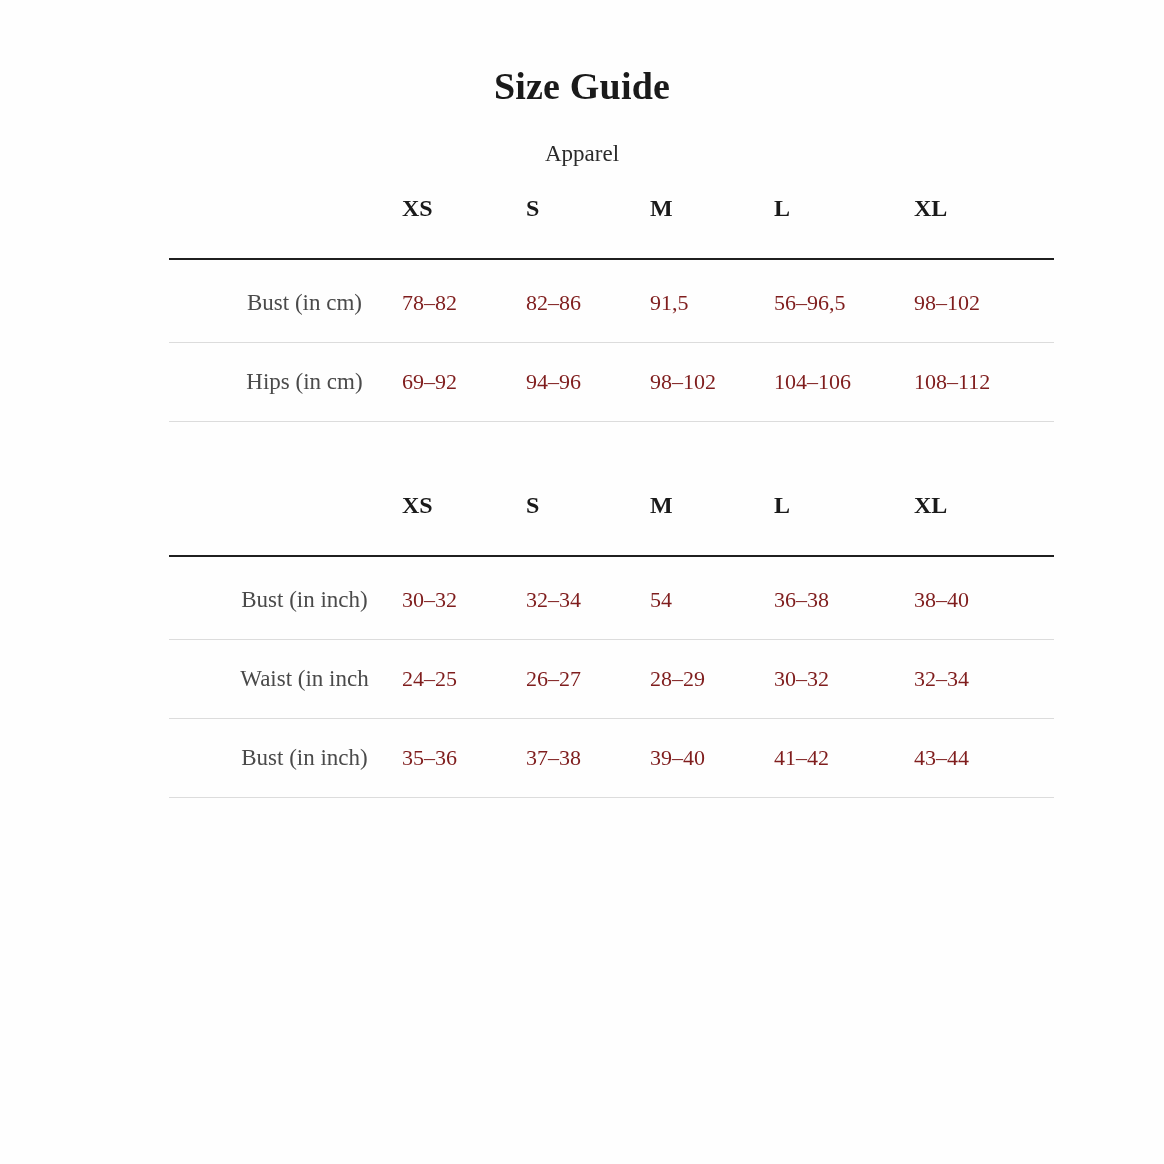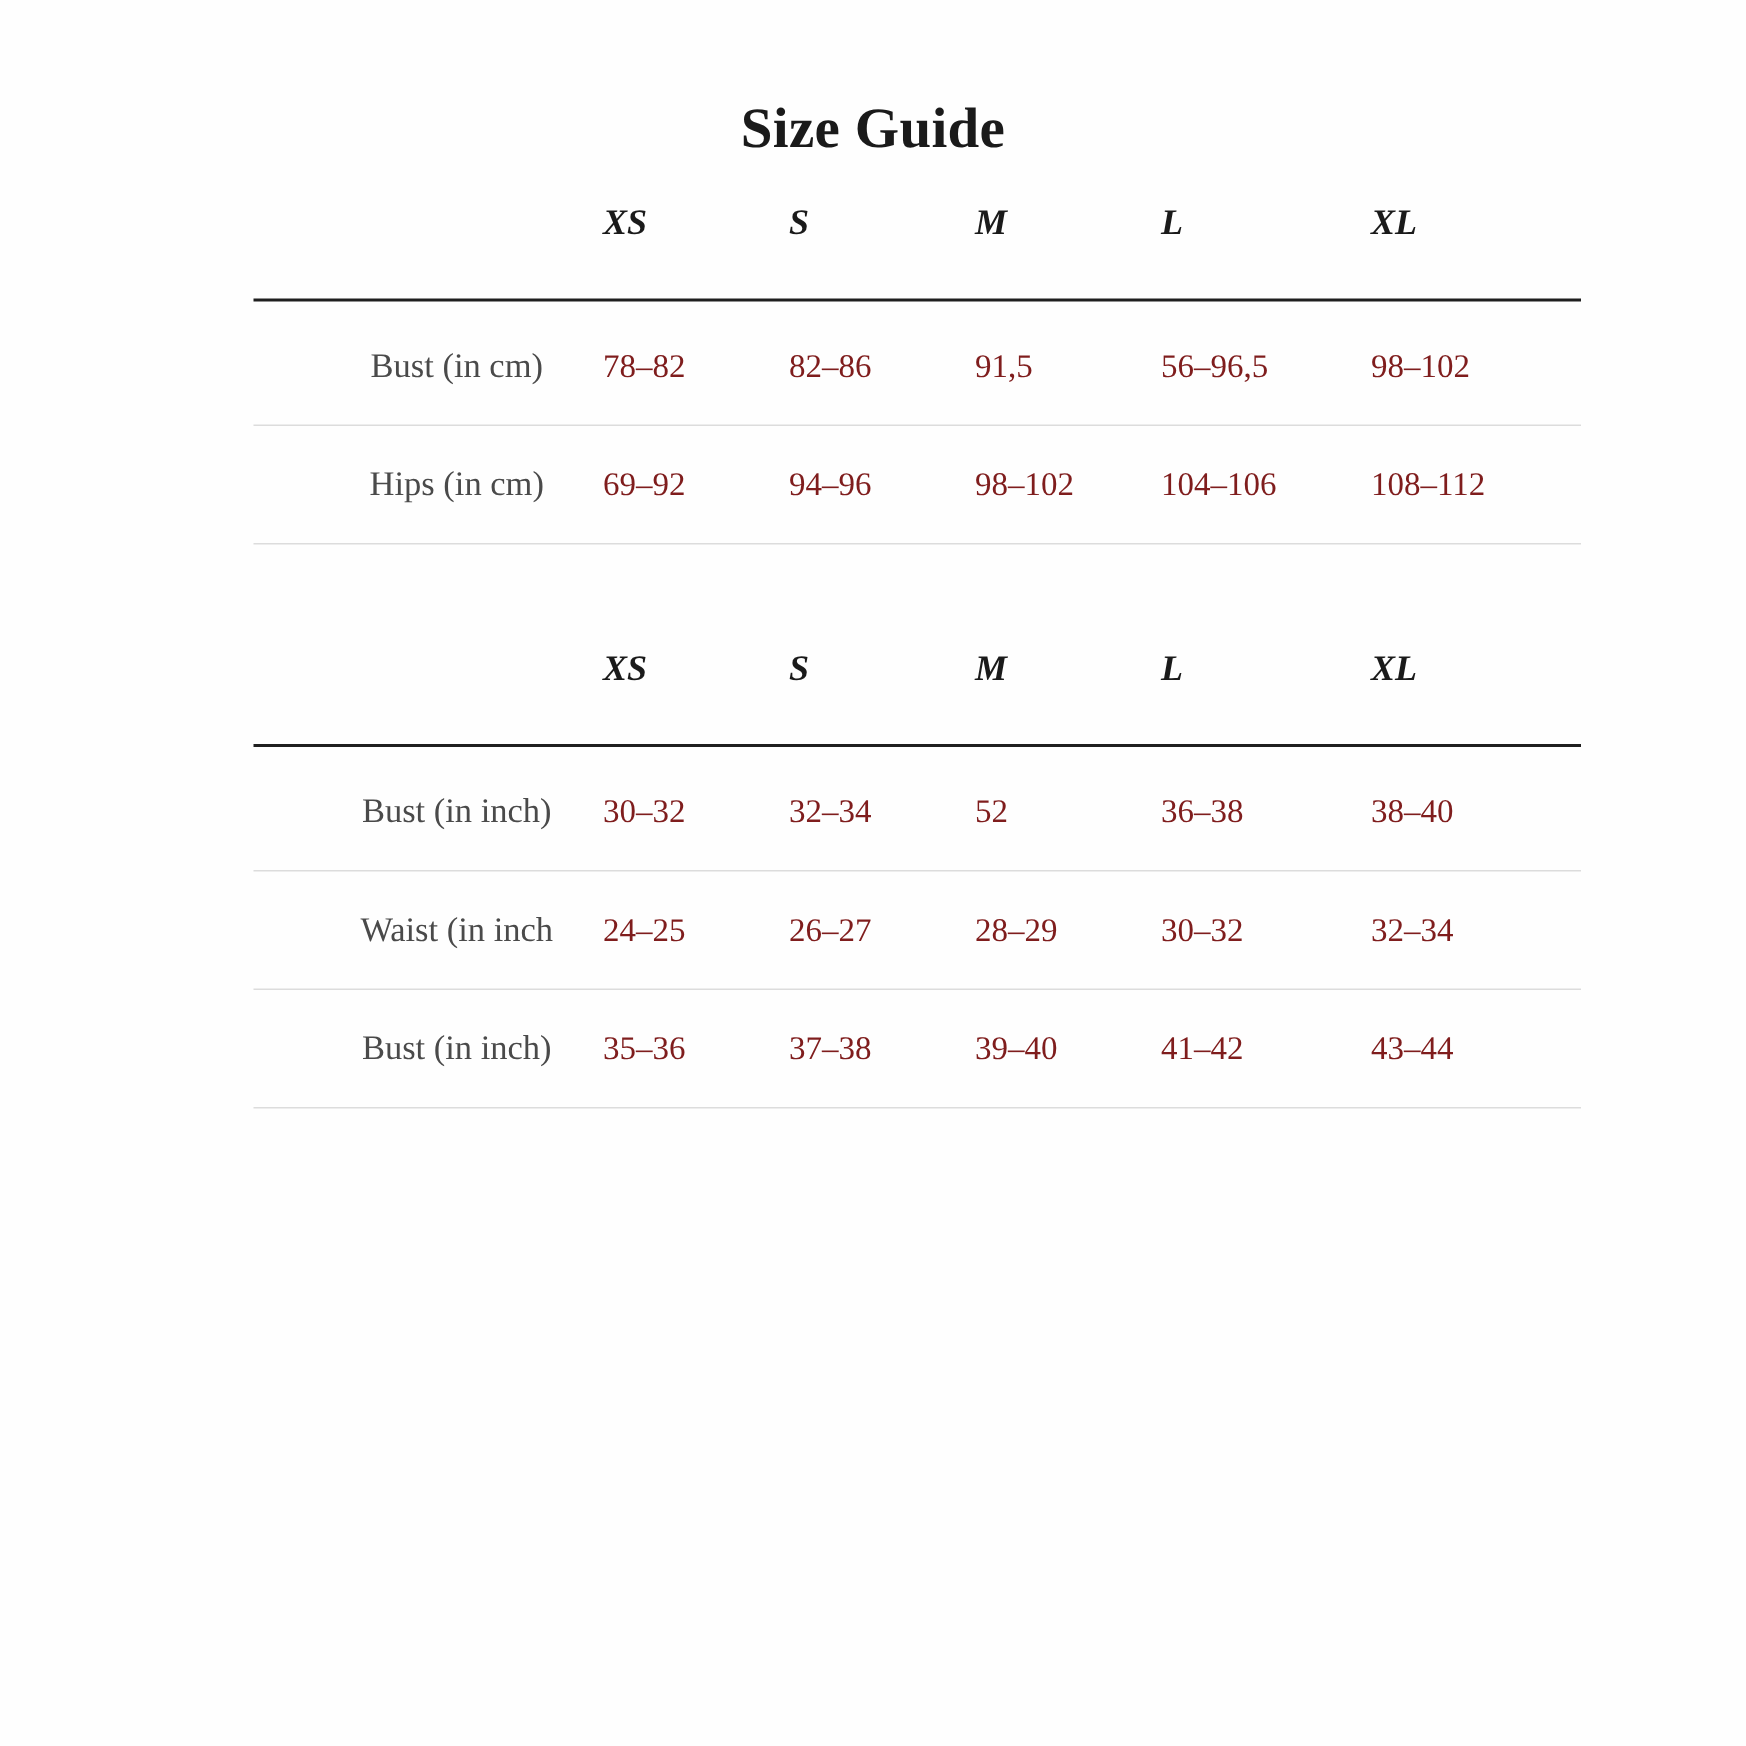--- a/index.html
+++ b/index.html
@@ -59,21 +59,20 @@
     color: #1a1a1a;
     text-align: left;
     padding: 0 0 36px 0;
     vertical-align: bottom;
   }
   table.size-table thead th.corner {
     padding-left: 0;
   }
   table.size-table thead tr {
     border-bottom: 2px solid #1f1f1f;
-    font-style: italic;
   }
   table.size-table tbody td {
     font-size: 22px;
     color: #7f1d1d;
     text-align: left;
     padding: 26px 0 26px 0;
     border-bottom: 1px solid #dcdcdc;
     vertical-align: middle;
     white-space: nowrap;
   }
@@ -86,20 +85,21 @@
   table.size-table tbody tr:first-child td {
     padding-top: 30px;
   }
 </style>
 </head>
 <body>
 
 <div class="page">
 
   <h1 class="title">Size Guide</h1>
+  <h2 class="subtitle">Apparel</h2>
 
   <div class="table-wrap" id="table-cm-wrap">
     <table class="size-table">
       <colgroup>
         <col class="label-col">
         <col class="size-col">
         <col class="size-col">
         <col class="size-col">
         <col class="size-col-wide">
         <col class="size-col-wide">
@@ -153,21 +153,21 @@
           <th>M</th>
           <th>L</th>
           <th>XL</th>
         </tr>
       </thead>
       <tbody>
         <tr>
           <td class="row-label">Bust (in inch)</td>
           <td>30–32</td>
           <td>32–34</td>
-          <td>52</td>
+          <td>54</td>
           <td>36–38</td>
           <td>38–40</td>
         </tr>
         <tr>
           <td class="row-label">Waist (in inch</td>
           <td>24–25</td>
           <td>26–27</td>
           <td>28–29</td>
           <td>30–32</td>
           <td>32–34</td>

